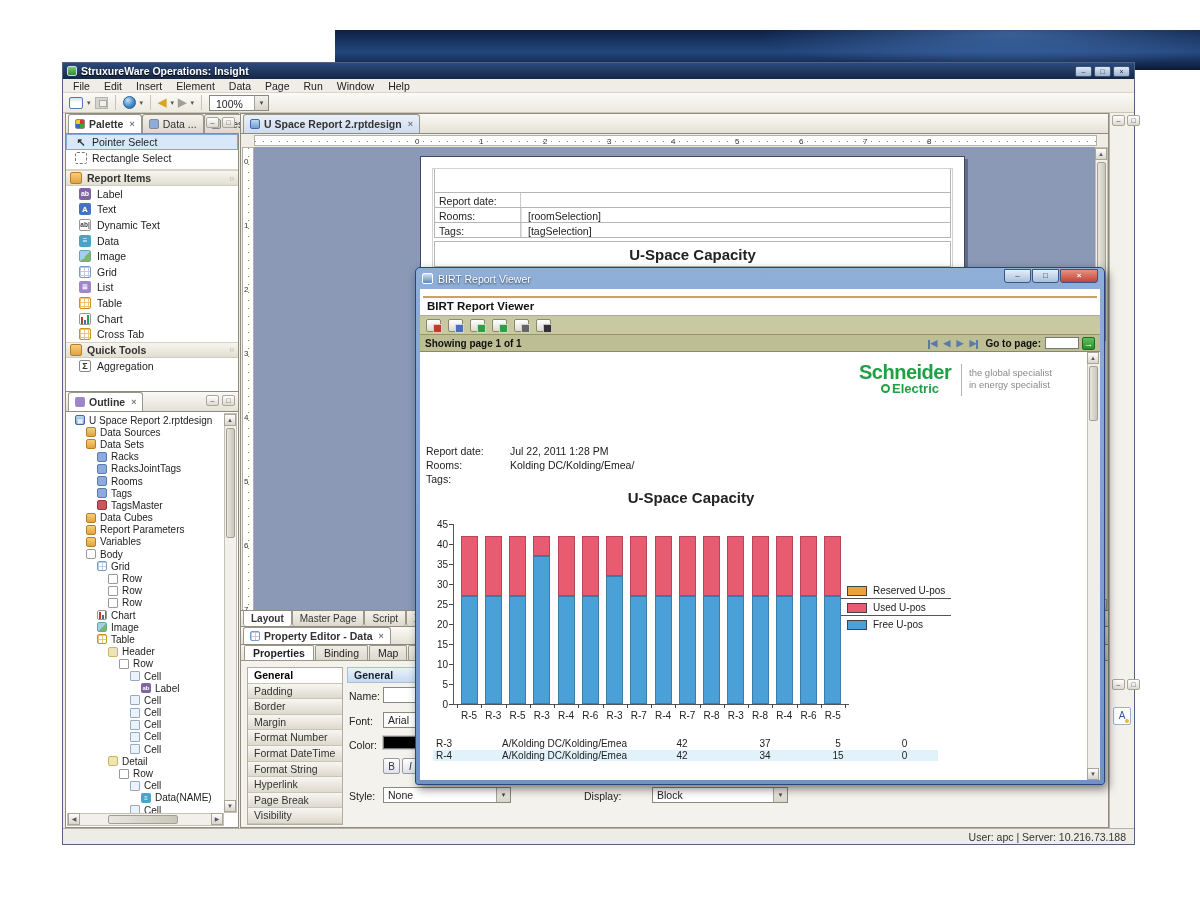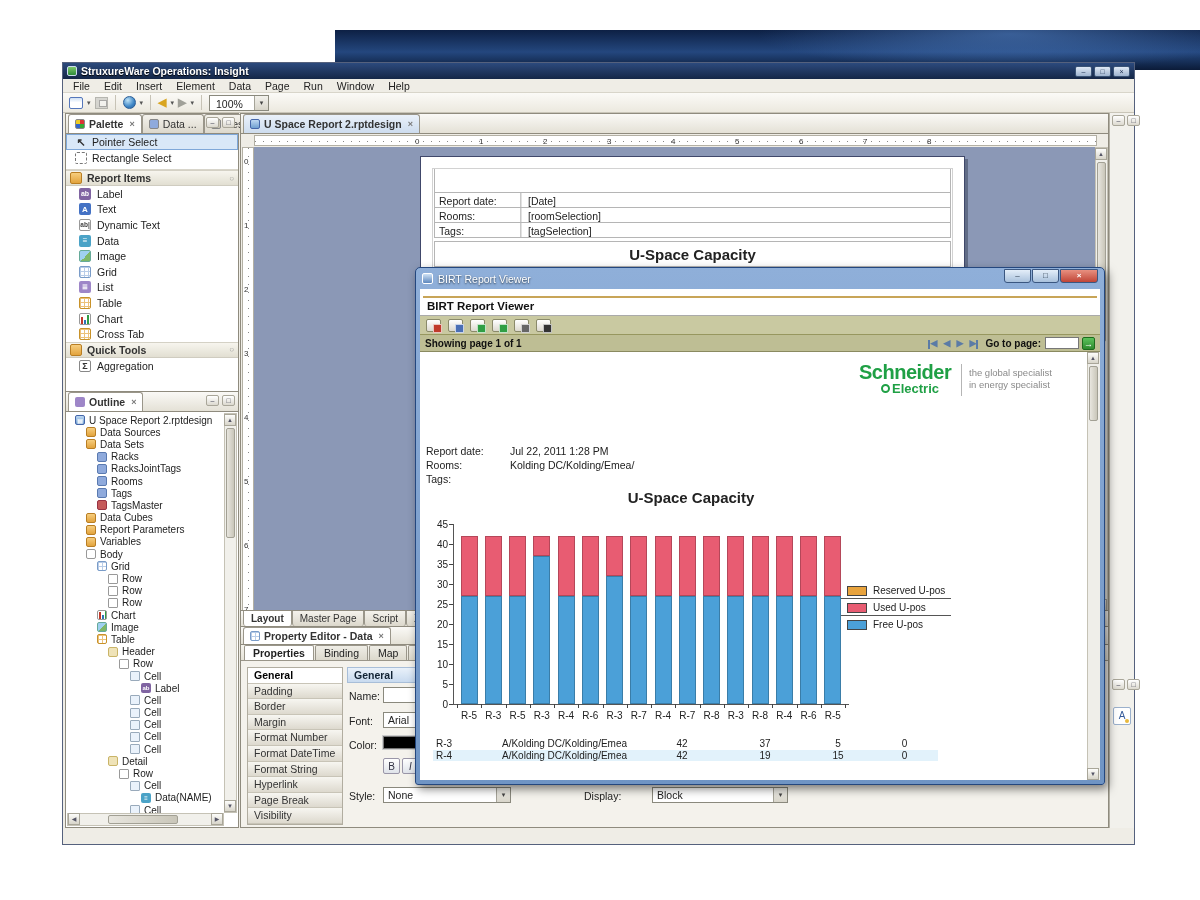--- a/index.html
+++ b/index.html
@@ -480,21 +480,20 @@
     <div class="canvas" style="left:13px;top:33px;width:843px;height:465px">
       <div class="page" style="left:166px;top:9px;width:545px;height:456px">
         <div class="pg-margin">
           <div style="position:relative;margin:0 1px;top:0">
             <div class="grow" style="height:24px;margin-top:0;border-top:none">
                 <span></span>
               </div>
             <div>
                 <div class="grow">
                   <span class="lc">Report date:</span>
-                  <span class="vc">[Date]</span>
                 </div>
                 <div class="grow">
                   <span class="lc">Rooms:</span>
                   <span class="vc">[roomSelection]</span>
                 </div>
                 <div class="grow">
                   <span class="lc">Tags:</span>
                   <span class="vc">[tagSelection]</span>
                 </div>
               </div>
@@ -572,20 +571,23 @@
         <span class="mini">–</span>
         <span class="mini">□</span>
       </div>
     <div style="position:absolute;left:2px;top:566px;display:flex;gap:2px">
         <span class="mini">–</span>
         <span class="mini">□</span>
       </div>
     <div style="position:absolute;left:3px;top:594px;width:18px;height:18px;background:#fff;border:1px solid #9ab0cc;border-radius:2px;font-size:10px;color:#345a9a;text-align:center;line-height:16px">A<span style="position:absolute;right:1px;bottom:1px;width:4px;height:4px;background:#e8b93d;border-radius:50%"></span></div>
   </div>
 
+  <div class="statusbar">
+      <span>User: apc | Server: 10.216.73.188</span>
+    </div>
 </div>
 
 <div class="pw">
   <div class="pw-title">
     <span class="pw-ico"></span>
     <span class="pw-name">BIRT Report Viewer</span>
     <span class="pbtns">
       <span class="pbtn mm">–</span>
       <span class="pbtn mm">□</span>
       <span class="pbtn close">×</span>
@@ -750,21 +752,21 @@
             <div style="width: 140px; text-align: left;">A/Kolding DC/Kolding/Emea</div>
             <div style="width: 86px; text-align: center;">42</div>
             <div style="width: 80px; text-align: center;">37</div>
             <div style="width: 66px; text-align: center;">5</div>
             <div style="width: 67px; text-align: center;">0</div>
           </div>
           <div class="rt-row alt">
             <div style="width: 66px; text-align: left;">R-4</div>
             <div style="width: 140px; text-align: left;">A/Kolding DC/Kolding/Emea</div>
             <div style="width: 86px; text-align: center;">42</div>
-            <div style="width: 80px; text-align: center;">19</div>
+            <div style="width: 80px; text-align: center;">34</div>
             <div style="width: 66px; text-align: center;">15</div>
             <div style="width: 67px; text-align: center;">0</div>
           </div>
         </div>
     </div>
     <div class="repsb">
       <span class="sb-btn" style="top:0;left:-1px">▲</span>
       <span class="sb-thumb" style="left:1px;top:14px;width:9px;height:55px"></span>
       <span class="sb-btn" style="bottom:0;left:-1px">▼</span>
     </div>

